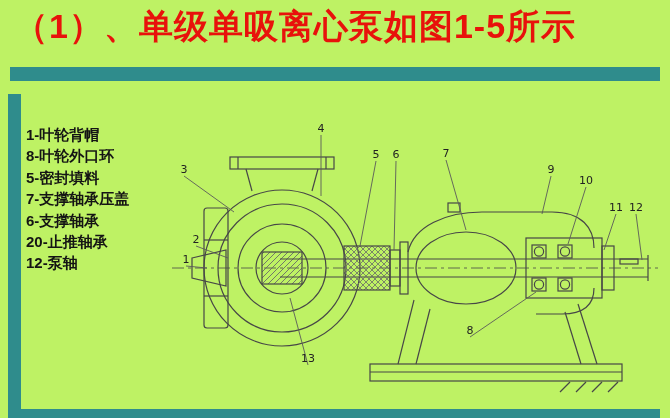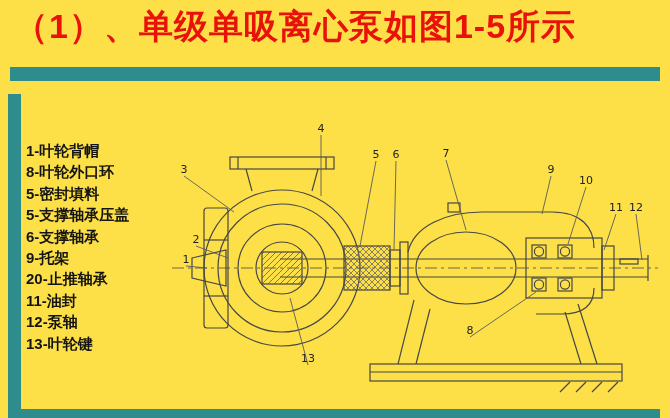--- a/index.html
+++ b/index.html
@@ -1,20 +1,20 @@
 <!DOCTYPE html>
 <html><head>
 <meta charset="utf-8">
 <style>
   html, body { margin: 0; padding: 0; background: #ffffff; }
   .slide {
     position: relative;
     width: 670px;
     height: 418px;
-    background: #fde047;
+    background: #bef264;
     overflow: hidden;
     font-family: "Liberation Sans", sans-serif;
   }
   .title {
     position: absolute;
     left: 14px;
     top: 4px;
     margin: 0;
     font-size: 34px;
     font-weight: bold;
@@ -22,21 +22,21 @@
     letter-spacing: 1px;
     white-space: nowrap;
   }
   .bar { position: absolute; background: #2f8c8c; }
   .bar-top    { left: 10px; top: 67px; width: 650px; height: 14px; }
   .bar-left   { left: 8px;  top: 94px; width: 13px;  height: 324px; }
   .bar-bottom { left: 8px;  bottom: 0; width: 652px; height: 9px; }
   .parts {
     position: absolute;
     left: 26px;
-    top: 140px;
+    top: 124px;
     margin: 0;
     padding: 0;
     list-style: none;
     font-size: 15px;
     font-weight: 600;
     color: #141414;
     line-height: 21.4px;
     white-space: nowrap;
   }
   .diagram {
@@ -66,27 +66,24 @@
   <h1 class="title" data-name="page-title">（1）、单级单吸离心泵如图1-5所示</h1>
 
   <div class="bar bar-top" data-name="title-underline-bar"></div>
   <div class="bar bar-left" data-name="left-accent-bar"></div>
   <div class="bar bar-bottom" data-name="bottom-accent-bar"></div>
 
   <ul class="parts" data-name="parts-list">
       <li data-name="parts-list-item">1-叶轮背帽</li>
       <li data-name="parts-list-item">8-叶轮外口环</li>
       <li data-name="parts-list-item">5-密封填料</li>
-      <li data-name="parts-list-item">5-支撑轴承压盖</li>
+      <li data-name="parts-list-item">7-支撑轴承压盖</li>
       <li data-name="parts-list-item">6-支撑轴承</li>
-      <li data-name="parts-list-item">9-托架</li>
       <li data-name="parts-list-item">20-止推轴承</li>
-      <li data-name="parts-list-item">11-油封</li>
       <li data-name="parts-list-item">12-泵轴</li>
-      <li data-name="parts-list-item">13-叶轮键</li>
     </ul>
 
   <svg class="diagram" viewBox="0 0 670 418" data-name="pump-diagram" aria-hidden="true">
     <defs>
       <pattern id="hA" width="6" height="6" patternUnits="userSpaceOnUse">
         <path d="M0,6 L6,0" stroke="#6a6a6a" stroke-width="0.9"></path>
       </pattern>
       <pattern id="hB" width="6" height="6" patternUnits="userSpaceOnUse">
         <path d="M0,0 L6,6 M0,6 L6,0" stroke="#6a6a6a" stroke-width="0.8"></path>
       </pattern>

